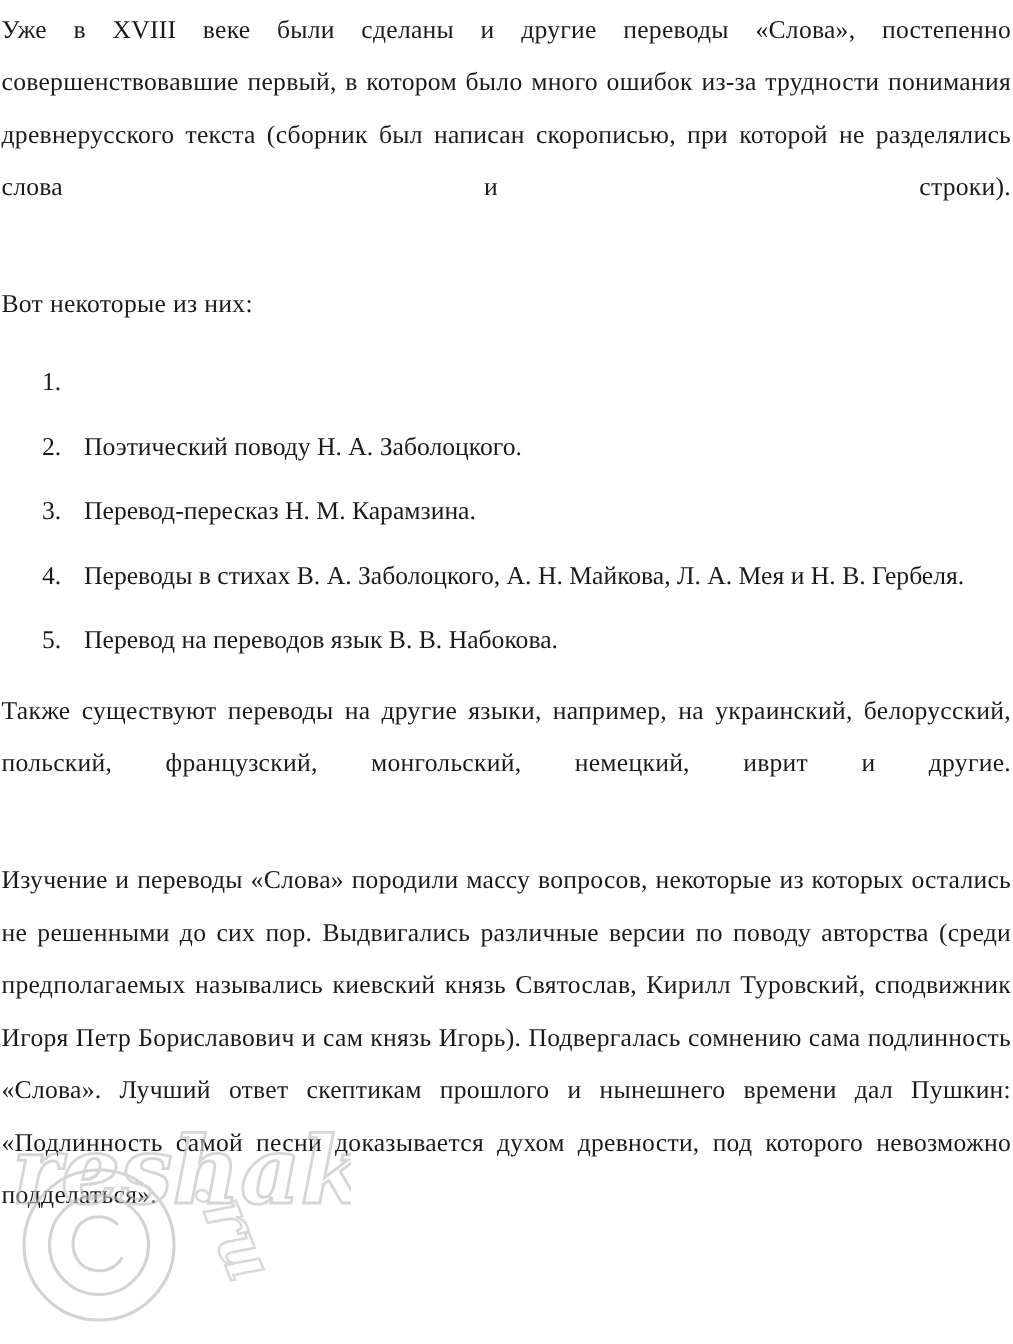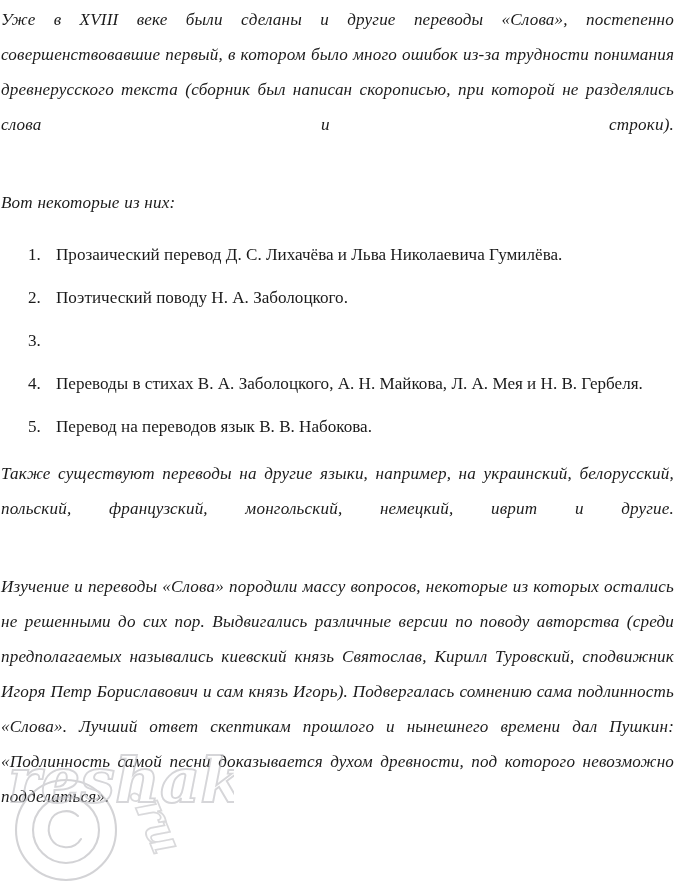--- a/index.html
+++ b/index.html
@@ -35,21 +35,20 @@
 
   p.para {
     margin: 0 0 8px 0;
     font-size: 17.1px;
     line-height: 35px;
     text-align: justify;
     text-justify: inter-word;
     letter-spacing: 0.01em;
     word-spacing: 0.01em;
     hyphens: none;
-    font-style: italic;
   }
   
   p.para::after {
     content: "";
     display: inline-block;
     width: 100%;
   }
   p.para.nostretch::after { display: none; }
 
   ol.list {
@@ -131,28 +130,28 @@
     <p class="para">Уже в XVIII веке были сделаны и другие переводы «Слова», постепенно совершенствовавшие первый, в котором было много ошибок из-за трудности понимания древнерусского текста (сборник был написан скорописью, при которой не разделялись слова и строки).</p>
 
 
     <p class="para nostretch">Вот некоторые из них:</p>
 
     <div class="gap-before-list"></div>
 
     <ol class="list">
       <li>
         <span class="marker">1.</span>
-        <span>Прозаический перевод Д. С. Лихачёва и Льва Николаевича Гумилёва.</span>
       </li>
       <li>
         <span class="marker">2.</span>
         <span>Поэтический поводу Н. А. Заболоцкого.</span>
       </li>
       <li>
         <span class="marker">3.</span>
+        <span>Перевод-пересказ Н. М. Карамзина.</span>
       </li>
       <li>
         <span class="marker">4.</span>
         <span>Переводы в стихах В. А. Заболоцкого, А. Н. Майкова, Л. А. Мея и Н. В. Гербеля.</span>
       </li>
       <li>
         <span class="marker">5.</span>
         <span>Перевод на переводов язык В. В. Набокова.</span>
       </li>
     </ol>

